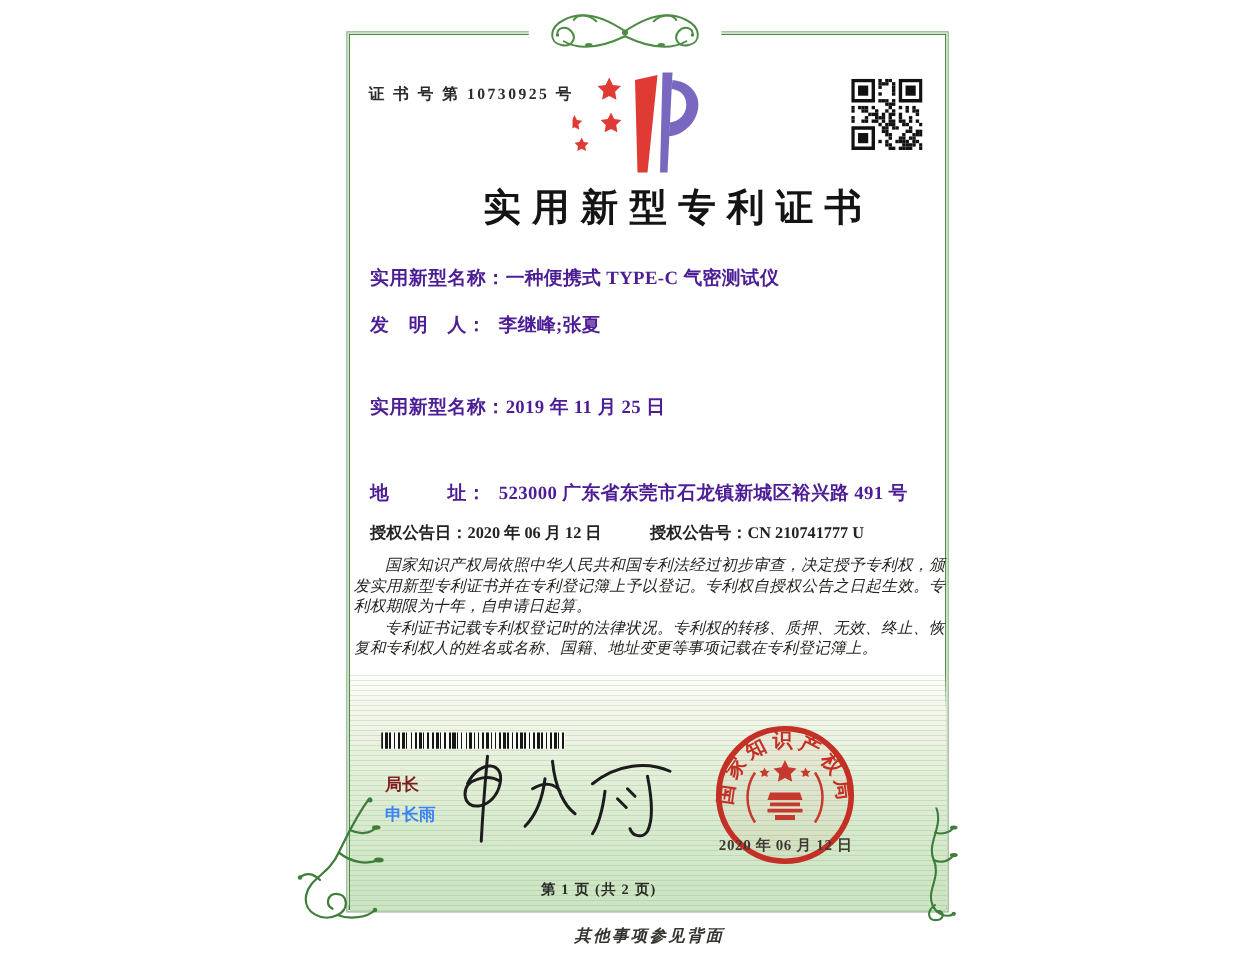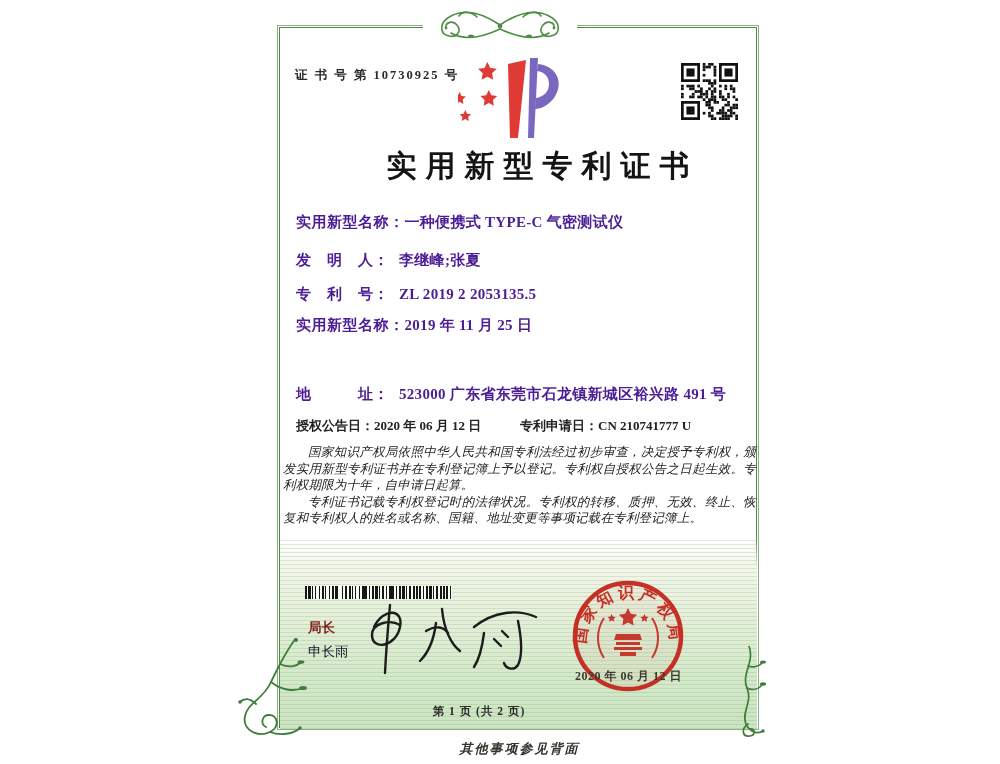--- a/index.html
+++ b/index.html
@@ -52,21 +52,21 @@
   .bodytext p { text-indent:2em; }
   .barcode {
     position:absolute; left:305px; top:586px; width:147px; height:13px;
     background:repeating-linear-gradient(90deg,
       #161616 0 1.5px, #f8faf4 1.5px 3px,
       #161616 3px 5.5px, #f8faf4 5.5px 6.5px,
       #161616 6.5px 7.5px, #f8faf4 7.5px 10px,
       #161616 10px 11px, #f8faf4 11px 13.5px);
   }
   .signer-title { position:absolute; left:308px; top:619px; font-size:13.5px; font-weight:700; color:#7f1d1d; }
-  .signer-name  { position:absolute; left:308px; top:643px; font-size:13.5px; font-weight:400; color:#0f172a; }
+  .signer-name  { position:absolute; left:308px; top:643px; font-size:13.5px; font-weight:700; color:#3b82f6; }
   .signature { position:absolute; left:352px; top:597px; width:195px; height:82px; }
   .seal { position:absolute; left:570px; top:578px; width:116px; height:116px; }
   .seal-date {
     position:absolute; left:575px; top:668px; width:100px;
     font-size:12px; font-weight:700; color:#3e3933; letter-spacing:.5px; white-space:nowrap;
   }
   .page-info {
     position:absolute; left:277px; top:704px; width:404px; text-align:center;
     font-size:11.5px; font-weight:600; color:#2b2b28; letter-spacing:1px;
   }
@@ -286,32 +286,29 @@
   </svg>
 
   <div class="title">实用新型专利证书</div>
 
   <div class="fieldrow r0">
     <span class="lbl">实用新型名称：</span><span class="val">一种便携式 TYPE-C 气密测试仪</span>
   </div>
   <div class="fieldrow r1">
     <span class="lbl">发　明　人：</span><span class="val">李继峰;张夏</span>
   </div>
-  <div class="fieldrow r2">
-    <span class="lbl">专　利　号：</span><span class="val">ZL 2019 2 2053135.5</span>
-  </div>
   <div class="fieldrow r3">
     <span class="lbl">实用新型名称：</span><span class="val">2019 年 11 月 25 日</span>
   </div>
   <div class="fieldrow r5">
     <span class="lbl">地　　　址：</span><span class="val">523000 广东省东莞市石龙镇新城区裕兴路 491 号</span>
   </div>
   <div class="grantrow">
     <span class="g1"><span>授权公告日：</span><span>2020 年 06 月 12 日</span></span>
-    <span class="g2"><span>专利申请日：</span><span>CN 210741777 U</span></span>
+    <span class="g2"><span>授权公告号：</span><span>CN 210741777 U</span></span>
   </div>
 
   <div class="bodytext">
     <p>国家知识产权局依照中华人民共和国专利法经过初步审查，决定授予专利权，颁发实用新型专利证书并在专利登记簿上予以登记。专利权自授权公告之日起生效。专利权期限为十年，自申请日起算。</p>
     <p>专利证书记载专利权登记时的法律状况。专利权的转移、质押、无效、终止、恢复和专利权人的姓名或名称、国籍、地址变更等事项记载在专利登记簿上。</p>
   </div>
 
   <div class="barcode"></div>
 
   <div class="signer-title">局长</div>

